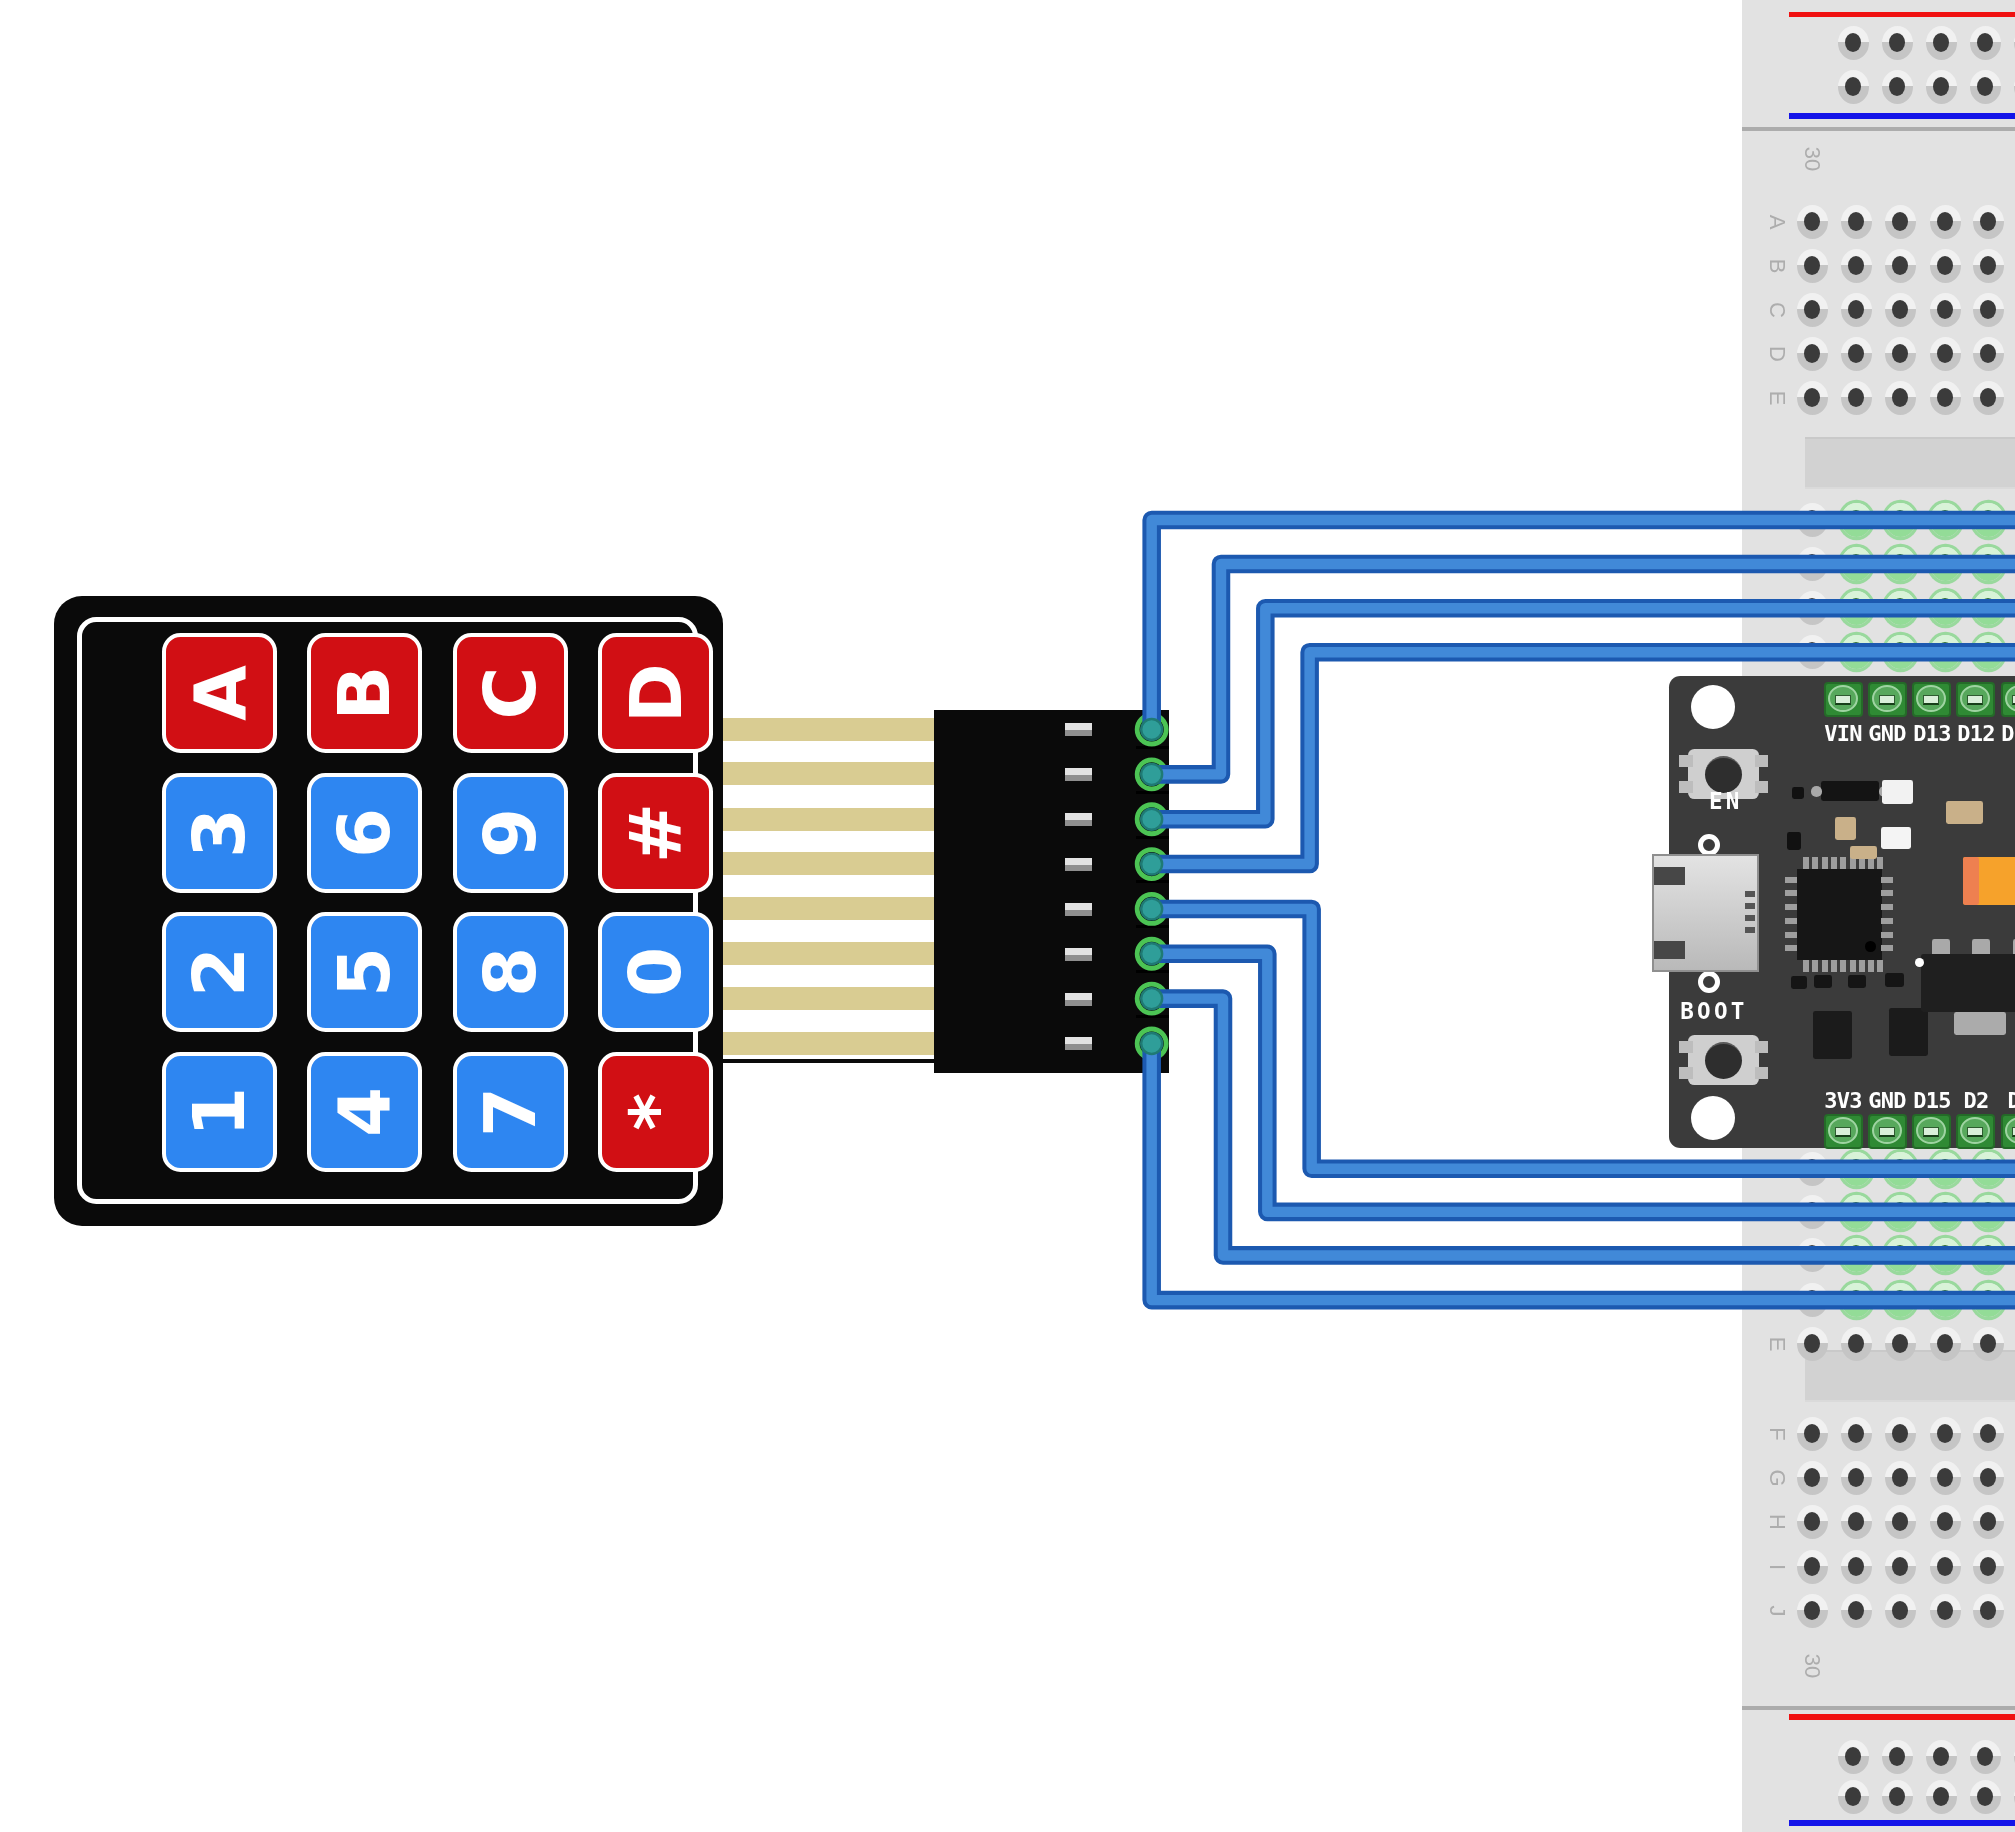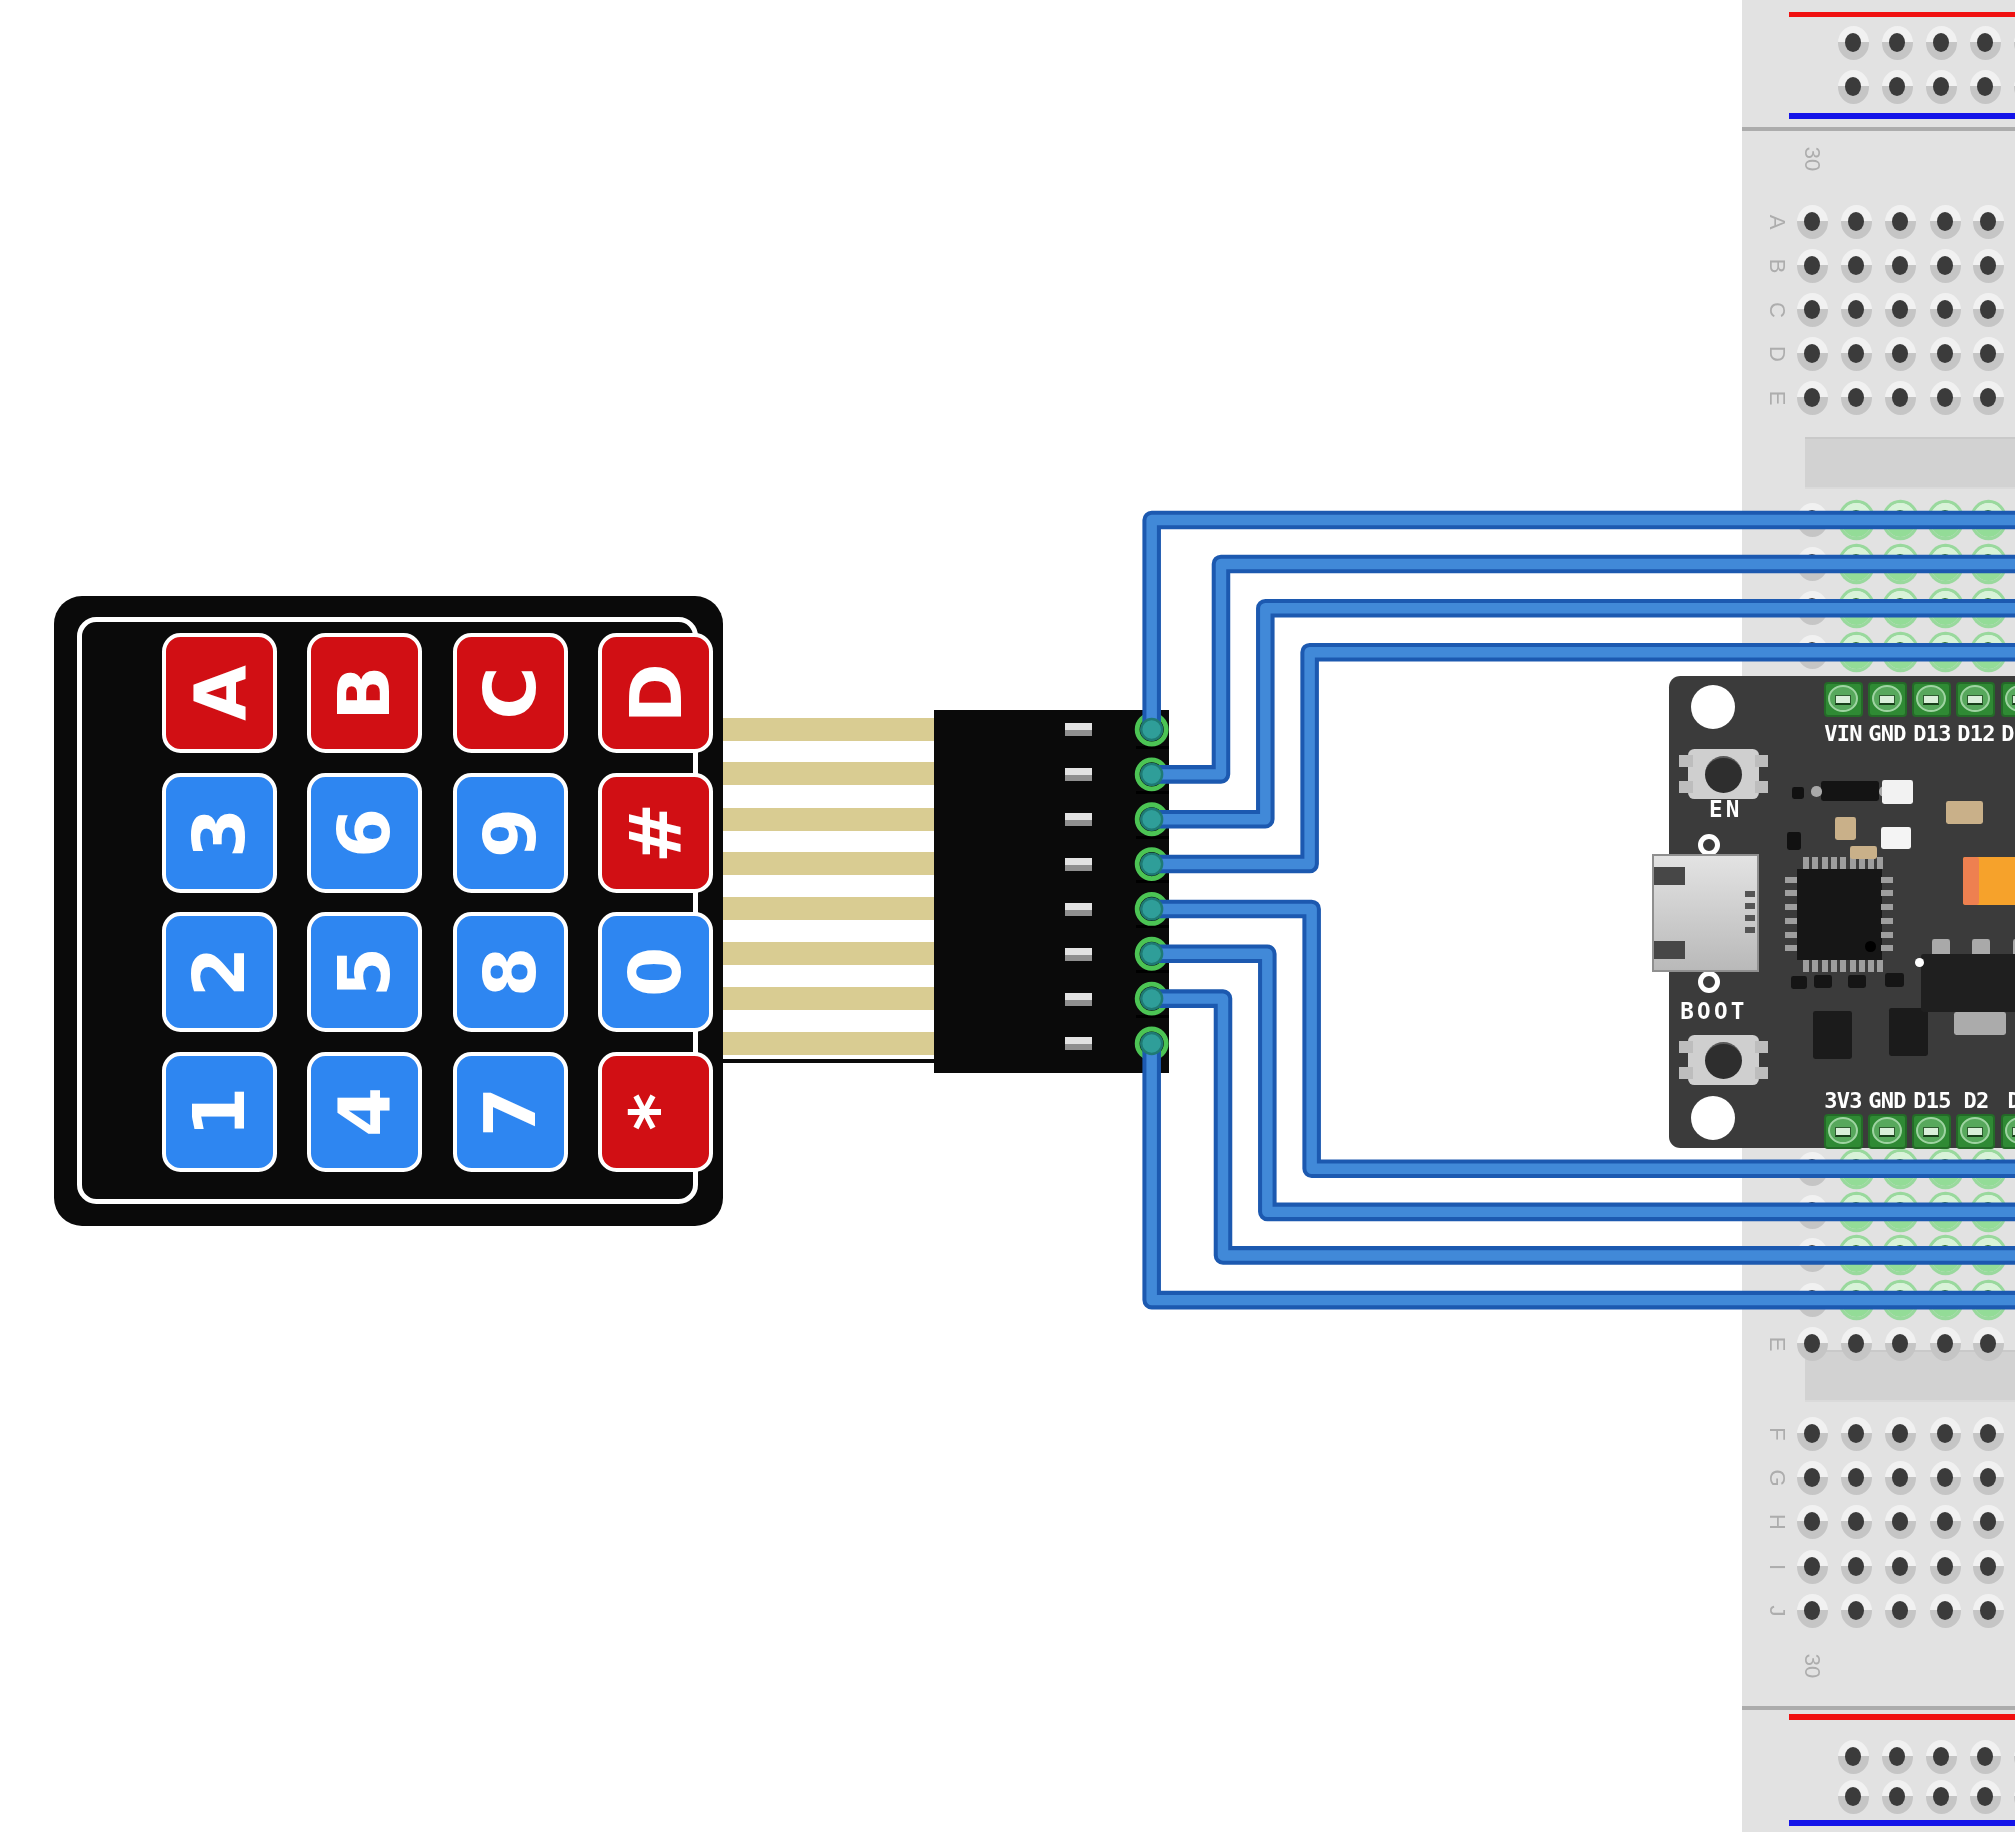--- a/index.html
+++ b/index.html
@@ -640,21 +640,21 @@
         <div class="pin-label" style="left: 329px; top: 412px;">D4</div>
       </div>
 
     <div class="tact" style="left:19.3px;top:73px">
       <s style="left:-8.9px;top:5.6px"></s>
         <s style="left:-8.9px;bottom:5.6px"></s>
       <s style="right:-8.9px;top:5.6px"></s>
         <s style="right:-8.9px;bottom:5.6px"></s>
         <em></em>
     </div>
-    <div class="btn-label" style="left:40px;top:120px">EN</div>
+    <div class="btn-label" style="left:40px;top:112px">EN</div>
 
     <div class="tact" style="left:19.3px;top:359px">
       <s style="left:-8.9px;top:5.6px"></s>
         <s style="left:-8.9px;bottom:5.6px"></s>
       <s style="right:-8.9px;top:5.6px"></s>
         <s style="right:-8.9px;bottom:5.6px"></s>
         <em></em>
     </div>
     <div class="btn-label" style="left:11.3px;top:322px">BOOT</div>
 

